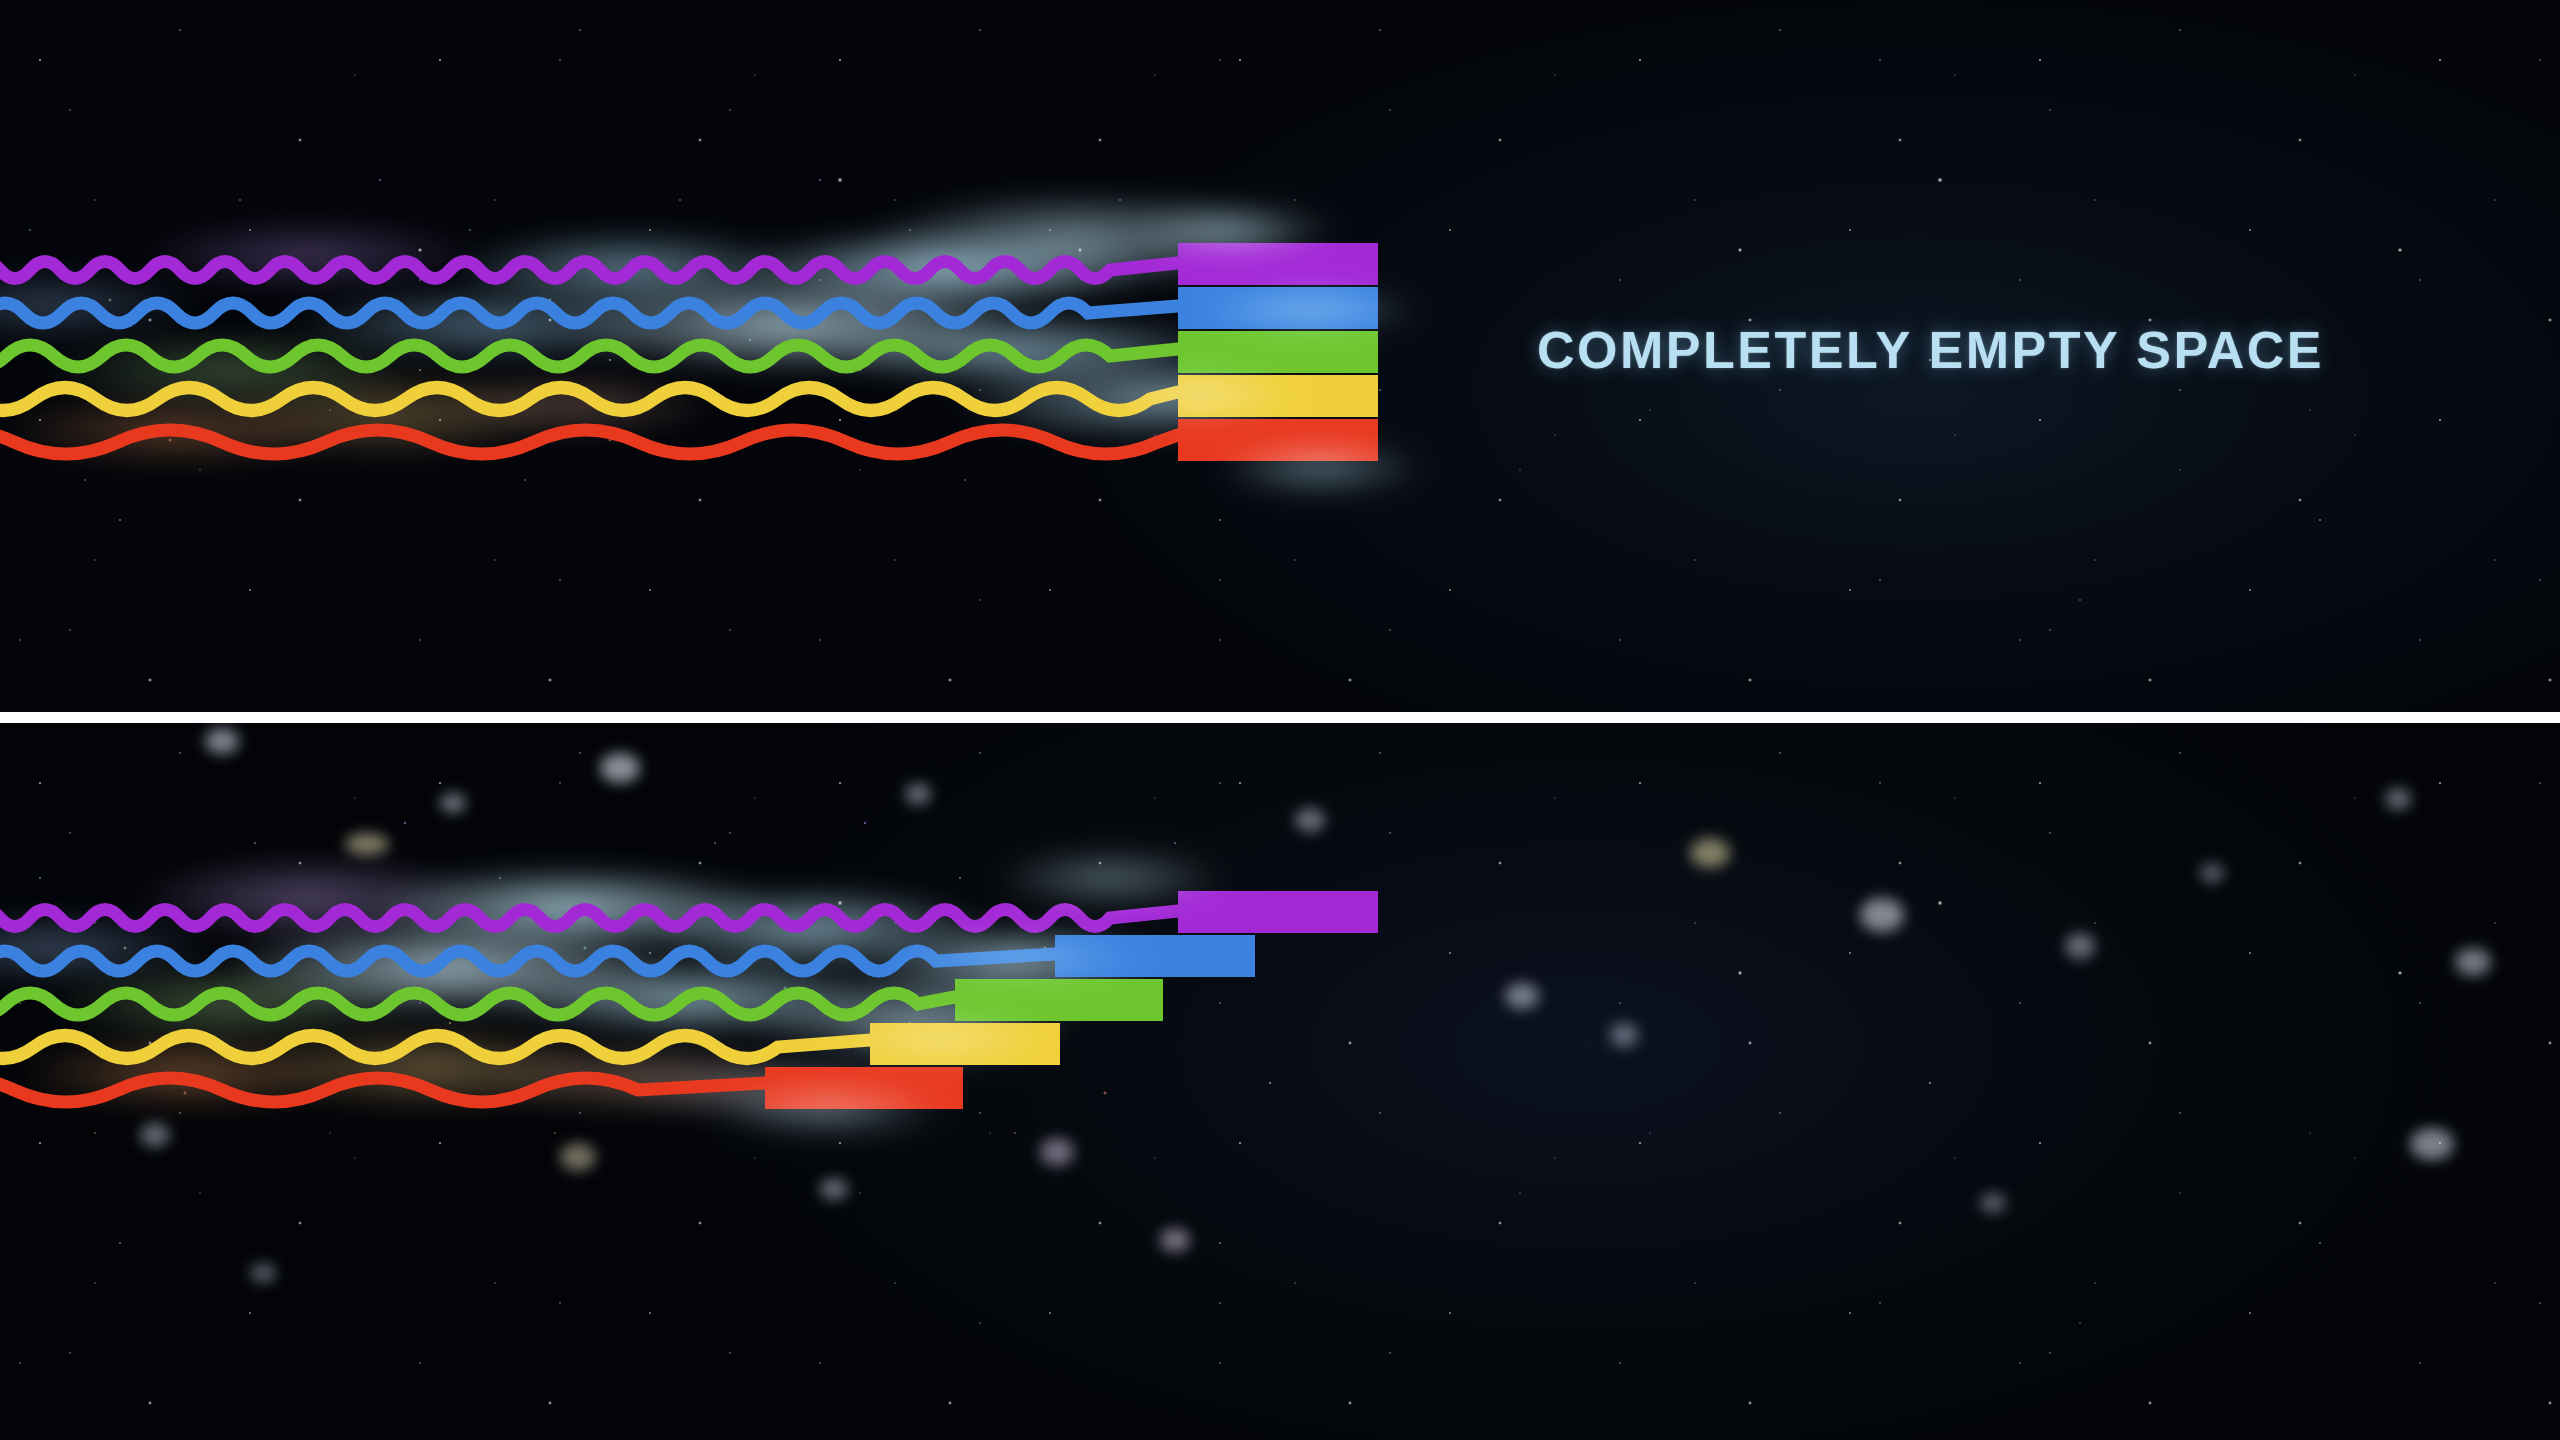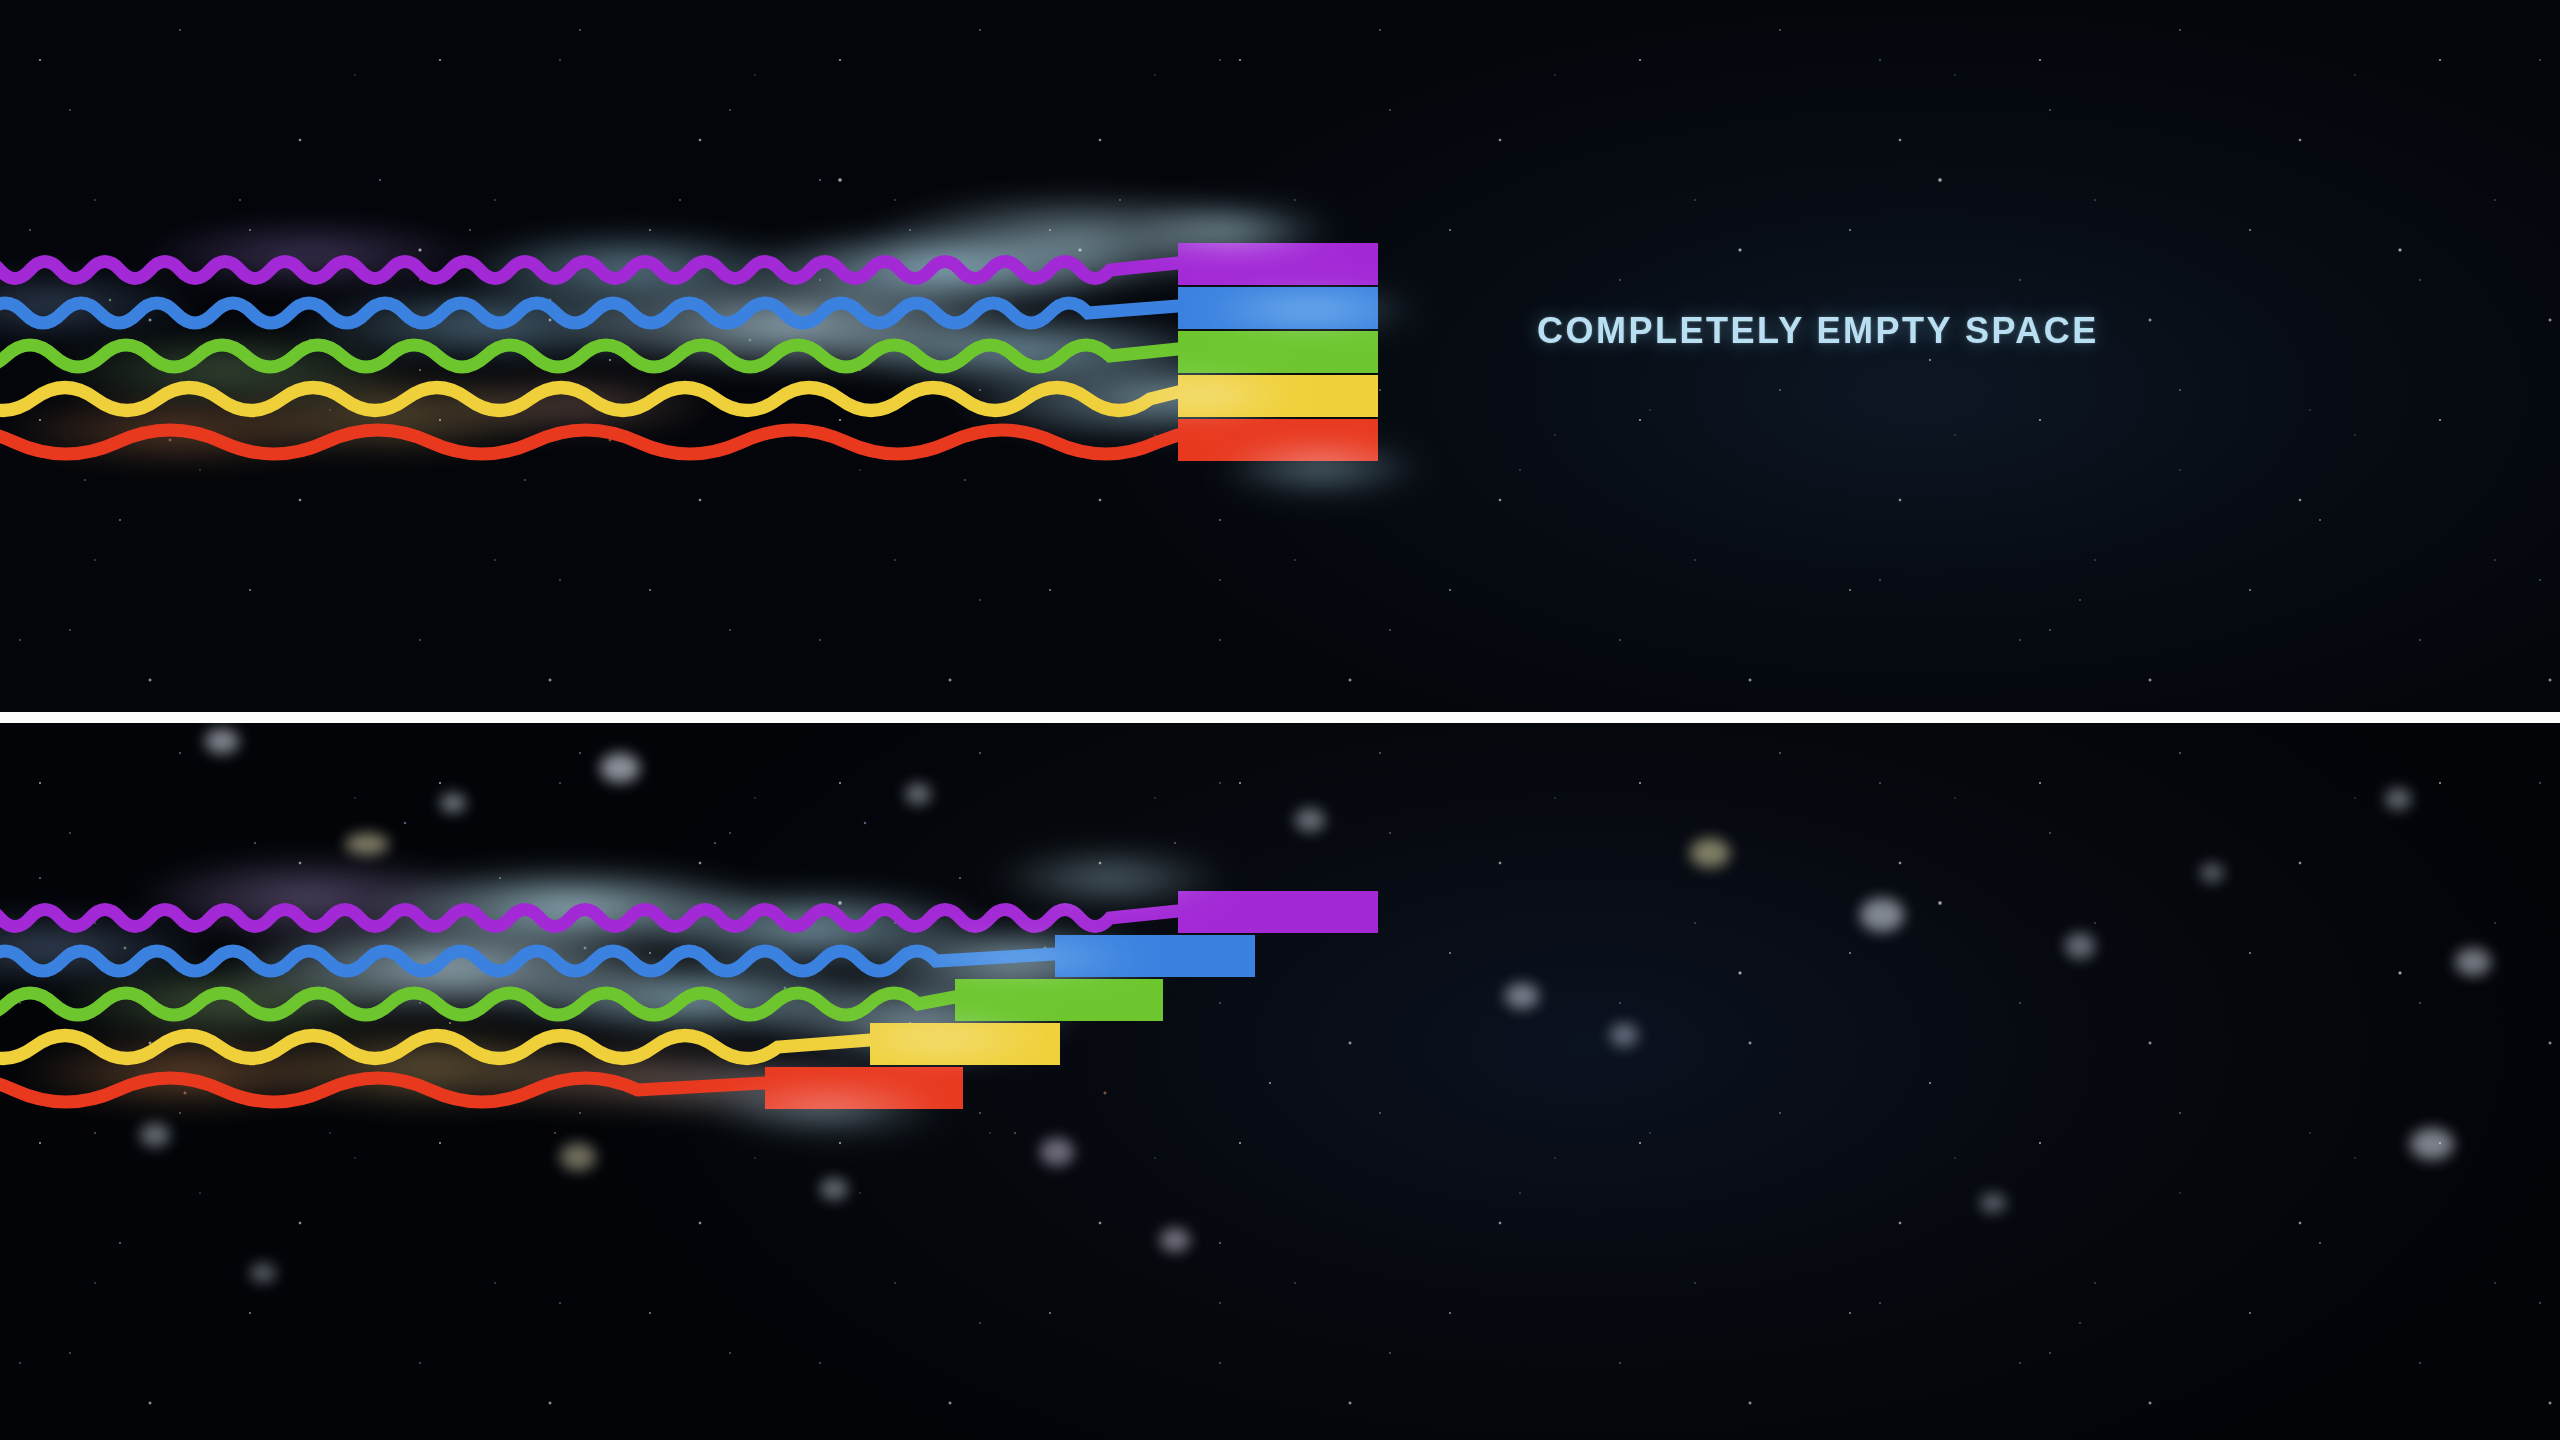--- a/index.html
+++ b/index.html
@@ -71,21 +71,21 @@
 
   
   .title {
     position:absolute;
     color:#b9e0f2;
     font-weight:700;
     letter-spacing:2.5px;
     white-space:nowrap;
     text-shadow:0 0 18px rgba(120,190,230,.45), 0 0 3px rgba(255,255,255,.25);
   }
-  #title-empty   { left:1537px; top:310px; font-size:36px; }
+  #title-empty   { left:1537px; top:320px; font-size:52px; }
 </style>
 </head>
 <body>
 
 <div class="stage">
 
   <div class="panel" id="panel-empty">
     <div class="skyfill sky-a"></div>
     <div class="stars s1"></div>
     <div class="stars s2"></div>

